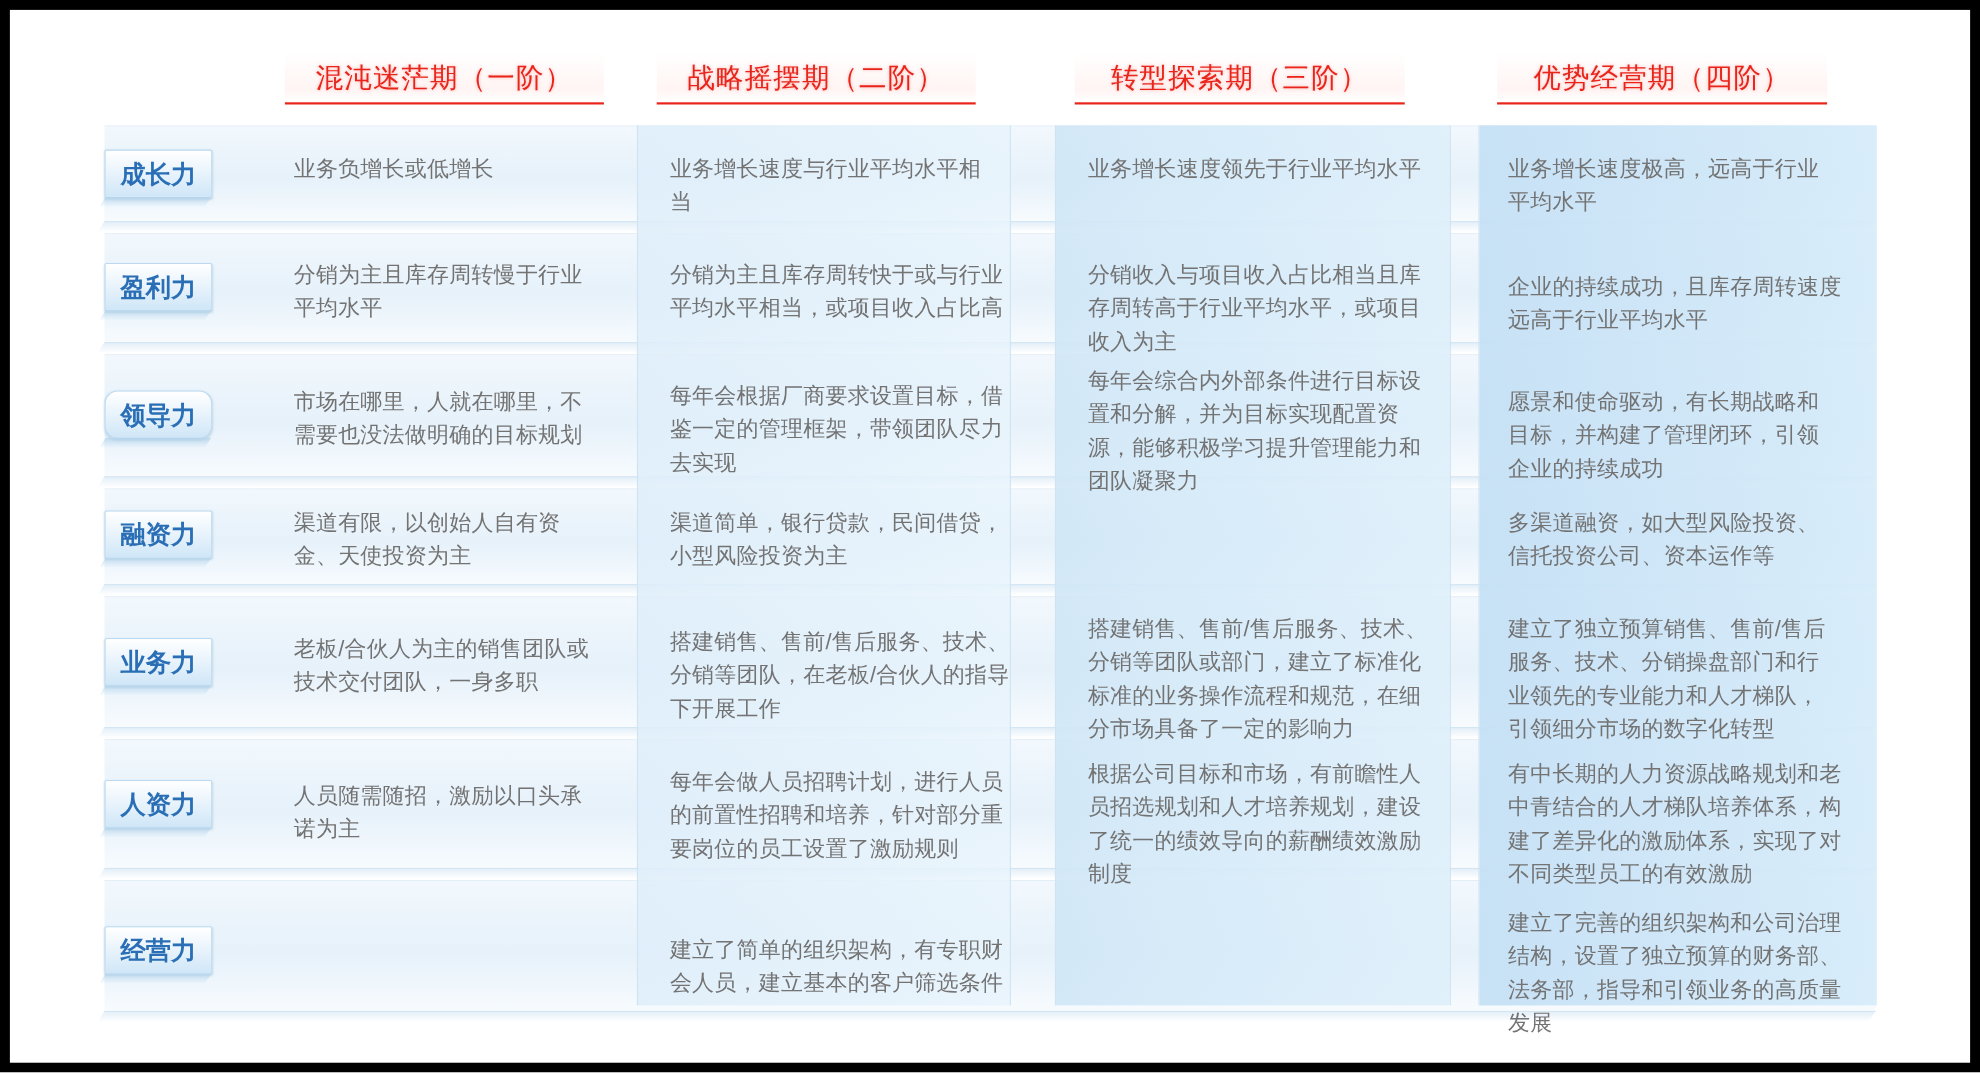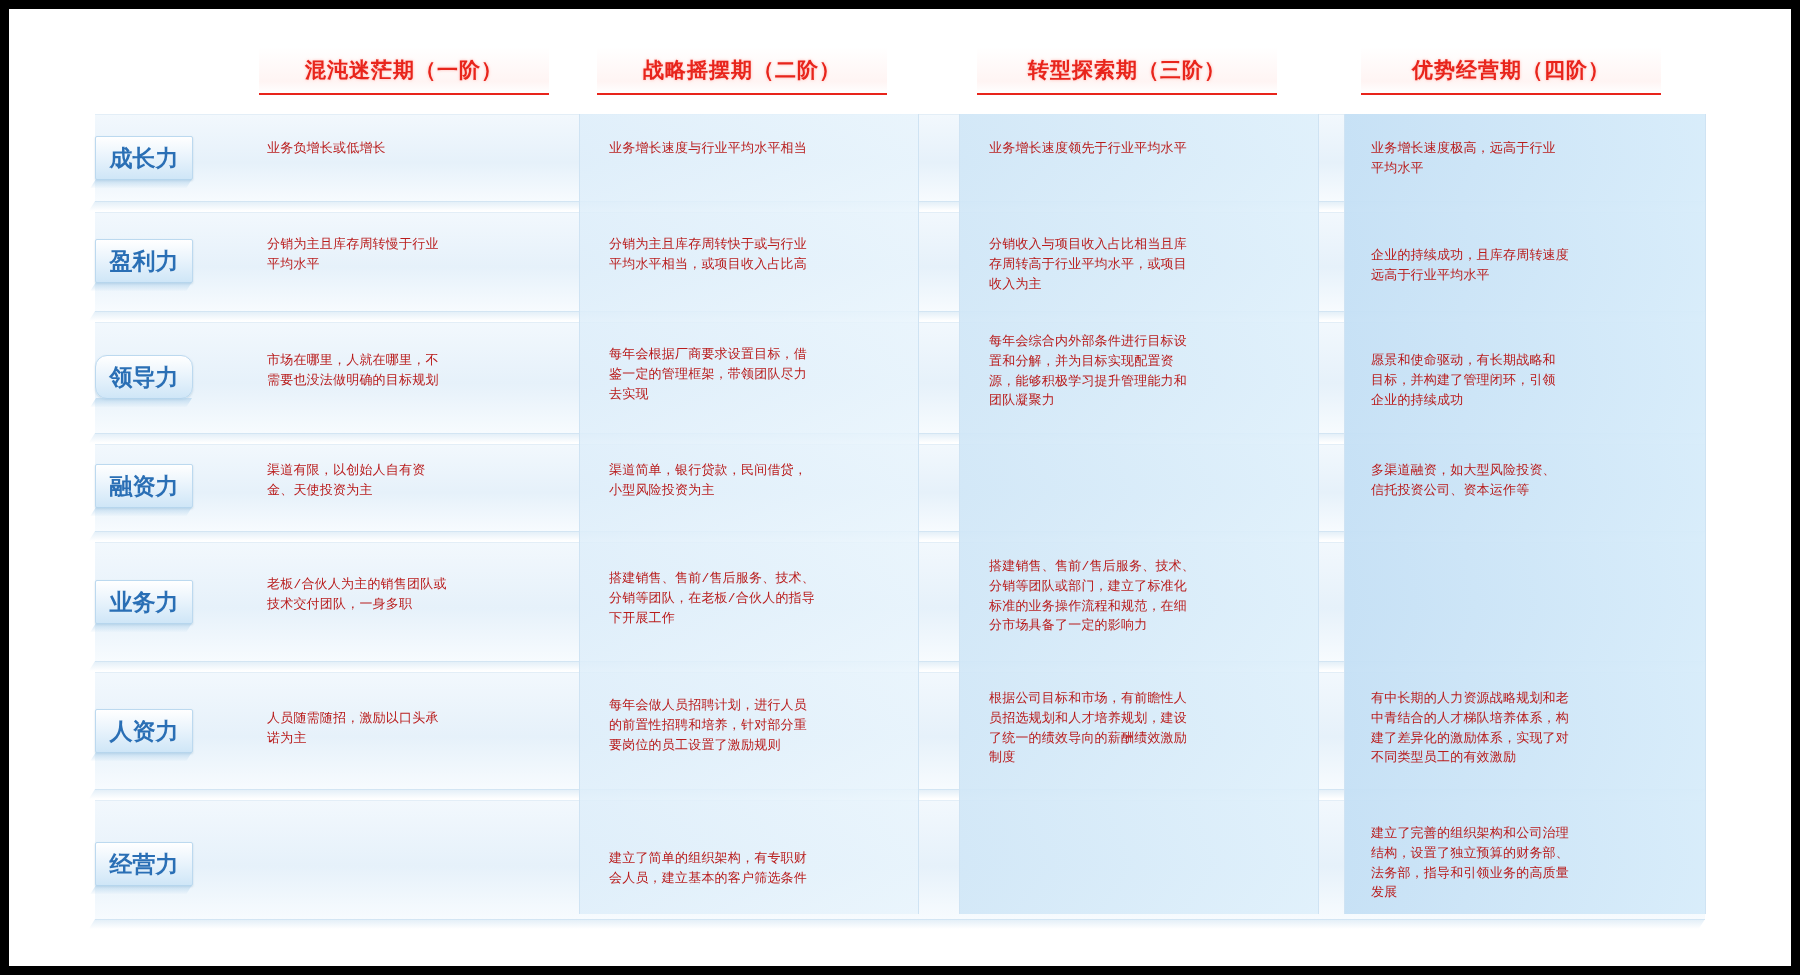--- a/index.html
+++ b/index.html
@@ -31,22 +31,22 @@
   }
 
   
   .col-head {
     position: absolute;
     top: 38px;
     height: 48px;
     display: flex;
     align-items: center;
     justify-content: center;
-    font-size: 21px;
-    font-weight: bold;
+    font-size: 25px;
+    font-weight: normal;
     color: #e8241b;
     letter-spacing: 1px;
     border-bottom: 2px solid #e8241b;
     text-shadow: 0 0 3px rgba(255,120,110,0.55);
     background: linear-gradient(to bottom, rgba(255,255,255,0) 0%, rgba(255,236,234,0.55) 75%, rgba(255,255,255,0) 100%);
   }
 
   
   .row-label {
     position: absolute;
@@ -106,26 +106,25 @@
   }
   .col-panel.c1 { background: linear-gradient(to right, rgba(234,244,252,0.0), rgba(234,244,252,0.0)); border: none; }
   .col-panel.c2 { background: linear-gradient(to right, rgba(222,238,250,0.85), rgba(232,244,252,0.85)); }
   .col-panel.c3 { background: linear-gradient(to right, rgba(209,231,247,0.92), rgba(223,240,251,0.92)); }
   .col-panel.c4 { background: linear-gradient(to right, rgba(197,224,245,0.95), rgba(215,236,250,0.95)); }
 
   
   .cell {
     position: absolute;
     z-index: 6;
-    font-size: 13px;
+    font-size: 20px;
     line-height: 1.52;
-    color: #b91c1c;
+    color: #737373;
     letter-spacing: 0.2px;
     white-space: pre-line;
-    font-family: Liberation Mono, monospace;
   }
 </style>
 </head>
 <body>
 
 <div id="frame">
   <div id="inner">
 
     <div class="grid">
       <div class="row-band" style="top:105px;height:88px;"></div>
@@ -201,20 +200,24 @@
 
       <div class="cell" style="left:258px;top:566px;width:280px;">老板/合伙人为主的销售团队或
 技术交付团队，一身多职</div>
       <div class="cell" style="left:600px;top:560px;width:310px;">搭建销售、售前/售后服务、技术、
 分销等团队，在老板/合伙人的指导
 下开展工作</div>
       <div class="cell" style="left:980px;top:548px;width:322px;">搭建销售、售前/售后服务、技术、
 分销等团队或部门，建立了标准化
 标准的业务操作流程和规范，在细
 分市场具备了一定的影响力</div>
+      <div class="cell" style="left:1362px;top:548px;width:325px;">建立了独立预算销售、售前/售后
+服务、技术、分销操盘部门和行
+业领先的专业能力和人才梯队，
+引领细分市场的数字化转型</div>
 
       <div class="cell" style="left:258px;top:700px;width:280px;">人员随需随招，激励以口头承
 诺为主</div>
       <div class="cell" style="left:600px;top:687px;width:310px;">每年会做人员招聘计划，进行人员
 的前置性招聘和培养，针对部分重
 要岗位的员工设置了激励规则</div>
       <div class="cell" style="left:980px;top:680px;width:322px;">根据公司目标和市场，有前瞻性人
 员招选规划和人才培养规划，建设
 了统一的绩效导向的薪酬绩效激励
 制度</div>

